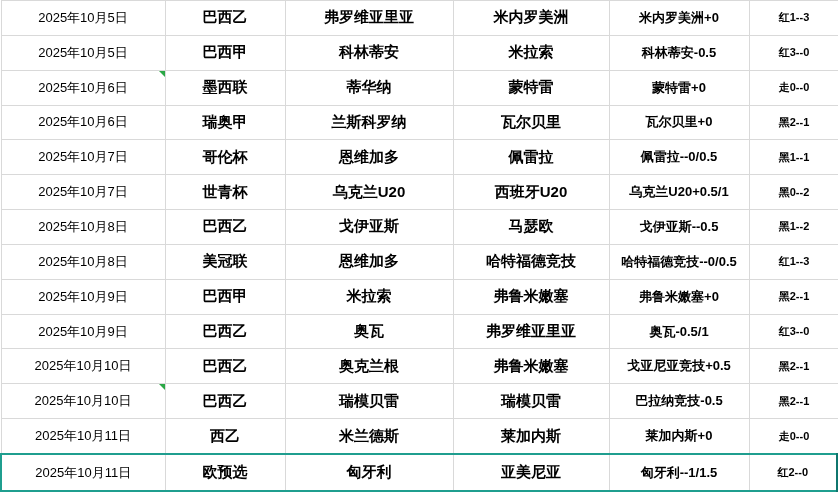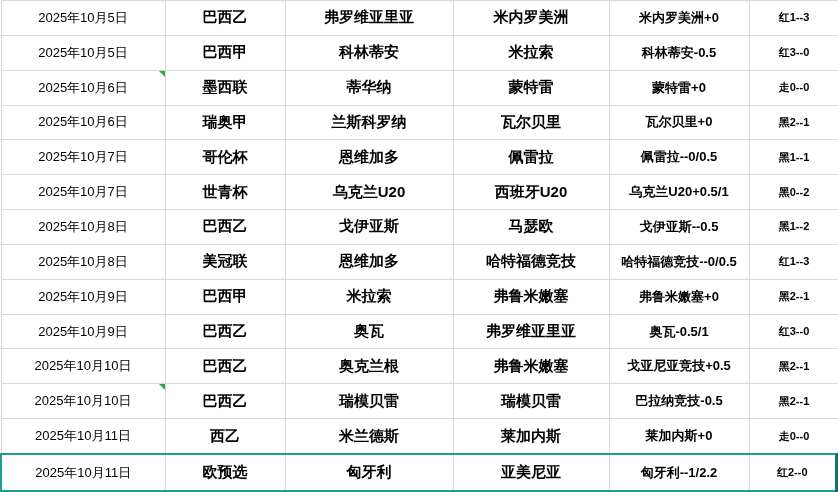--- a/index.html
+++ b/index.html
@@ -64,21 +64,21 @@
   }
   
   tr.highlight td {
     border-top: 2px solid #1f9e8f;
     border-bottom: 2px solid #1f9e8f;
   }
   tr.highlight td:first-child {
     border-left: 2px solid #1f9e8f;
   }
   tr.highlight td:last-child {
-    border-right: 8px solid #0f766e;
+    border-right: 6px solid #0f766e;
     margin-top: 8px;
   }
   
   td.date {
     position: relative;
   }
   td.date.mark::after {
     content: "";
     position: absolute;
     top: 0;
@@ -205,18 +205,18 @@
           <td class="home">米兰德斯</td>
           <td class="away">莱加内斯</td>
           <td class="hand">莱加内斯+0</td>
           <td class="res">走0--0</td>
         </tr>
         <tr class="highlight">
           <td class="date">2025年10月11日</td>
           <td class="league">欧预选</td>
           <td class="home">匈牙利</td>
           <td class="away">亚美尼亚</td>
-          <td class="hand">匈牙利--1/2.2</td>
+          <td class="hand">匈牙利--1/1.5</td>
           <td class="res">红2--0</td>
         </tr>
       </tbody>
   </table>
 </div>
 
 </body></html>

